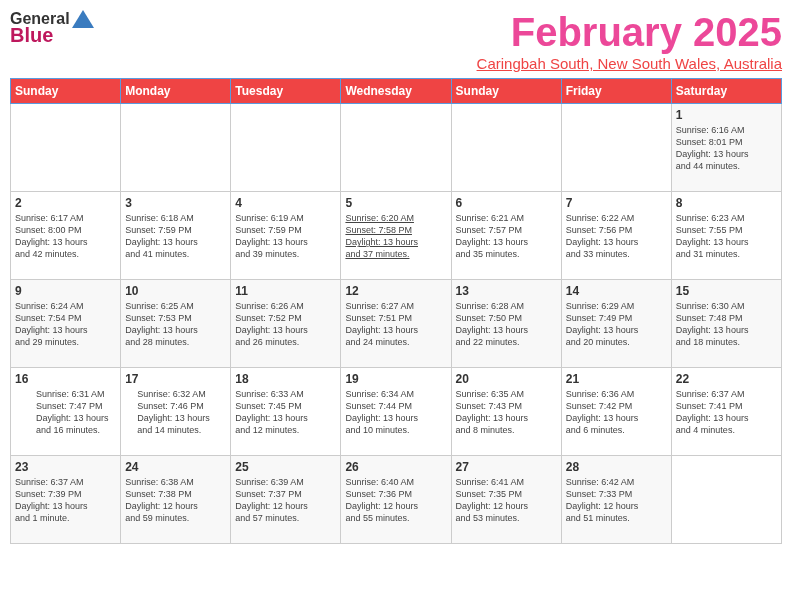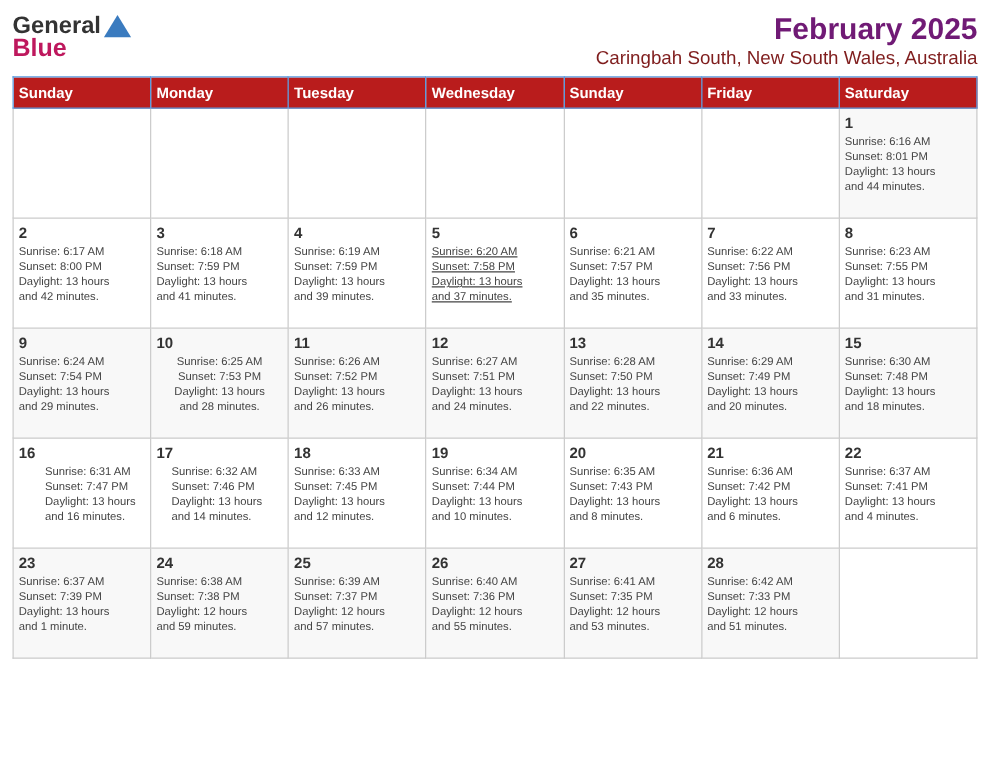--- a/index.html
+++ b/index.html
@@ -22,35 +22,36 @@
       align-items: flex-start;
     }
     .logo-row {
       display: flex;
       align-items: center;
     }
     .title-area {
       text-align: right;
     }
     .month-title {
-      font-size: 24px;
+      font-size: 40px;
       font-weight: bold;
-      color: #701a75;
+      color: #ec4899;
     }
     .location-title {
       font-size: 15px;
-      color: #7f1d1d;
+      color: #ef4444;
+      text-decoration: underline;
     }
     table {
       width: 100%;
       border-collapse: collapse;
       table-layout: fixed;
     }
     thead tr {
-      background-color: #b91c1c;
+      background-color: #ef4444;
     }
     thead th {
       color: #fff;
       font-size: 12px;
       font-weight: bold;
       padding: 5px 4px;
       text-align: left;
       border: 1px solid #5a9bdf;
     }
     tbody td {
@@ -79,21 +80,21 @@
     .empty-cell {
       background: #fff !important;
     }
   </style>
 </head>
 <body>
 
 <div class="header">
   <div class="logo">
     <div class="logo-row">
-      <span style="font-size:19px; font-weight:bold; color:#333;">General</span>
+      <span style="font-size:16px; font-weight:bold; color:#333;">General</span>
       <svg width="22" height="18" viewBox="0 0 22 18" style="margin-left:2px;">
         <polygon points="11,0 22,18 0,18" fill="#3a7bbf"></polygon>
       </svg>
     </div>
     <span style="font-size:20px; font-weight:bold; color:#be185d; margin-top:-4px;">Blue</span>
   </div>
   <div class="title-area">
     <div class="month-title">February 2025</div>
     <div class="location-title">Caringbah South, New South Wales, Australia</div>
   </div>
@@ -181,21 +182,21 @@
       <tr>
         <td>
           <span class="day-number">9</span>
           <div class="day-info" style="white-space: pre-line;">Sunrise: 6:24 AM
 Sunset: 7:54 PM
 Daylight: 13 hours
 and 29 minutes.</div>
         </td>
         <td>
           <span class="day-number">10</span>
-          <div class="day-info" style="white-space: pre-line; text-align: center;">Sunrise: 6:25 AM
+          <div class="day-info" style="white-space: pre-line;">Sunrise: 6:25 AM
 Sunset: 7:53 PM
 Daylight: 13 hours
 and 28 minutes.</div>
         </td>
         <td>
           <span class="day-number">11</span>
           <div class="day-info" style="white-space: pre-line;">Sunrise: 6:26 AM
 Sunset: 7:52 PM
 Daylight: 13 hours
 and 26 minutes.</div>

